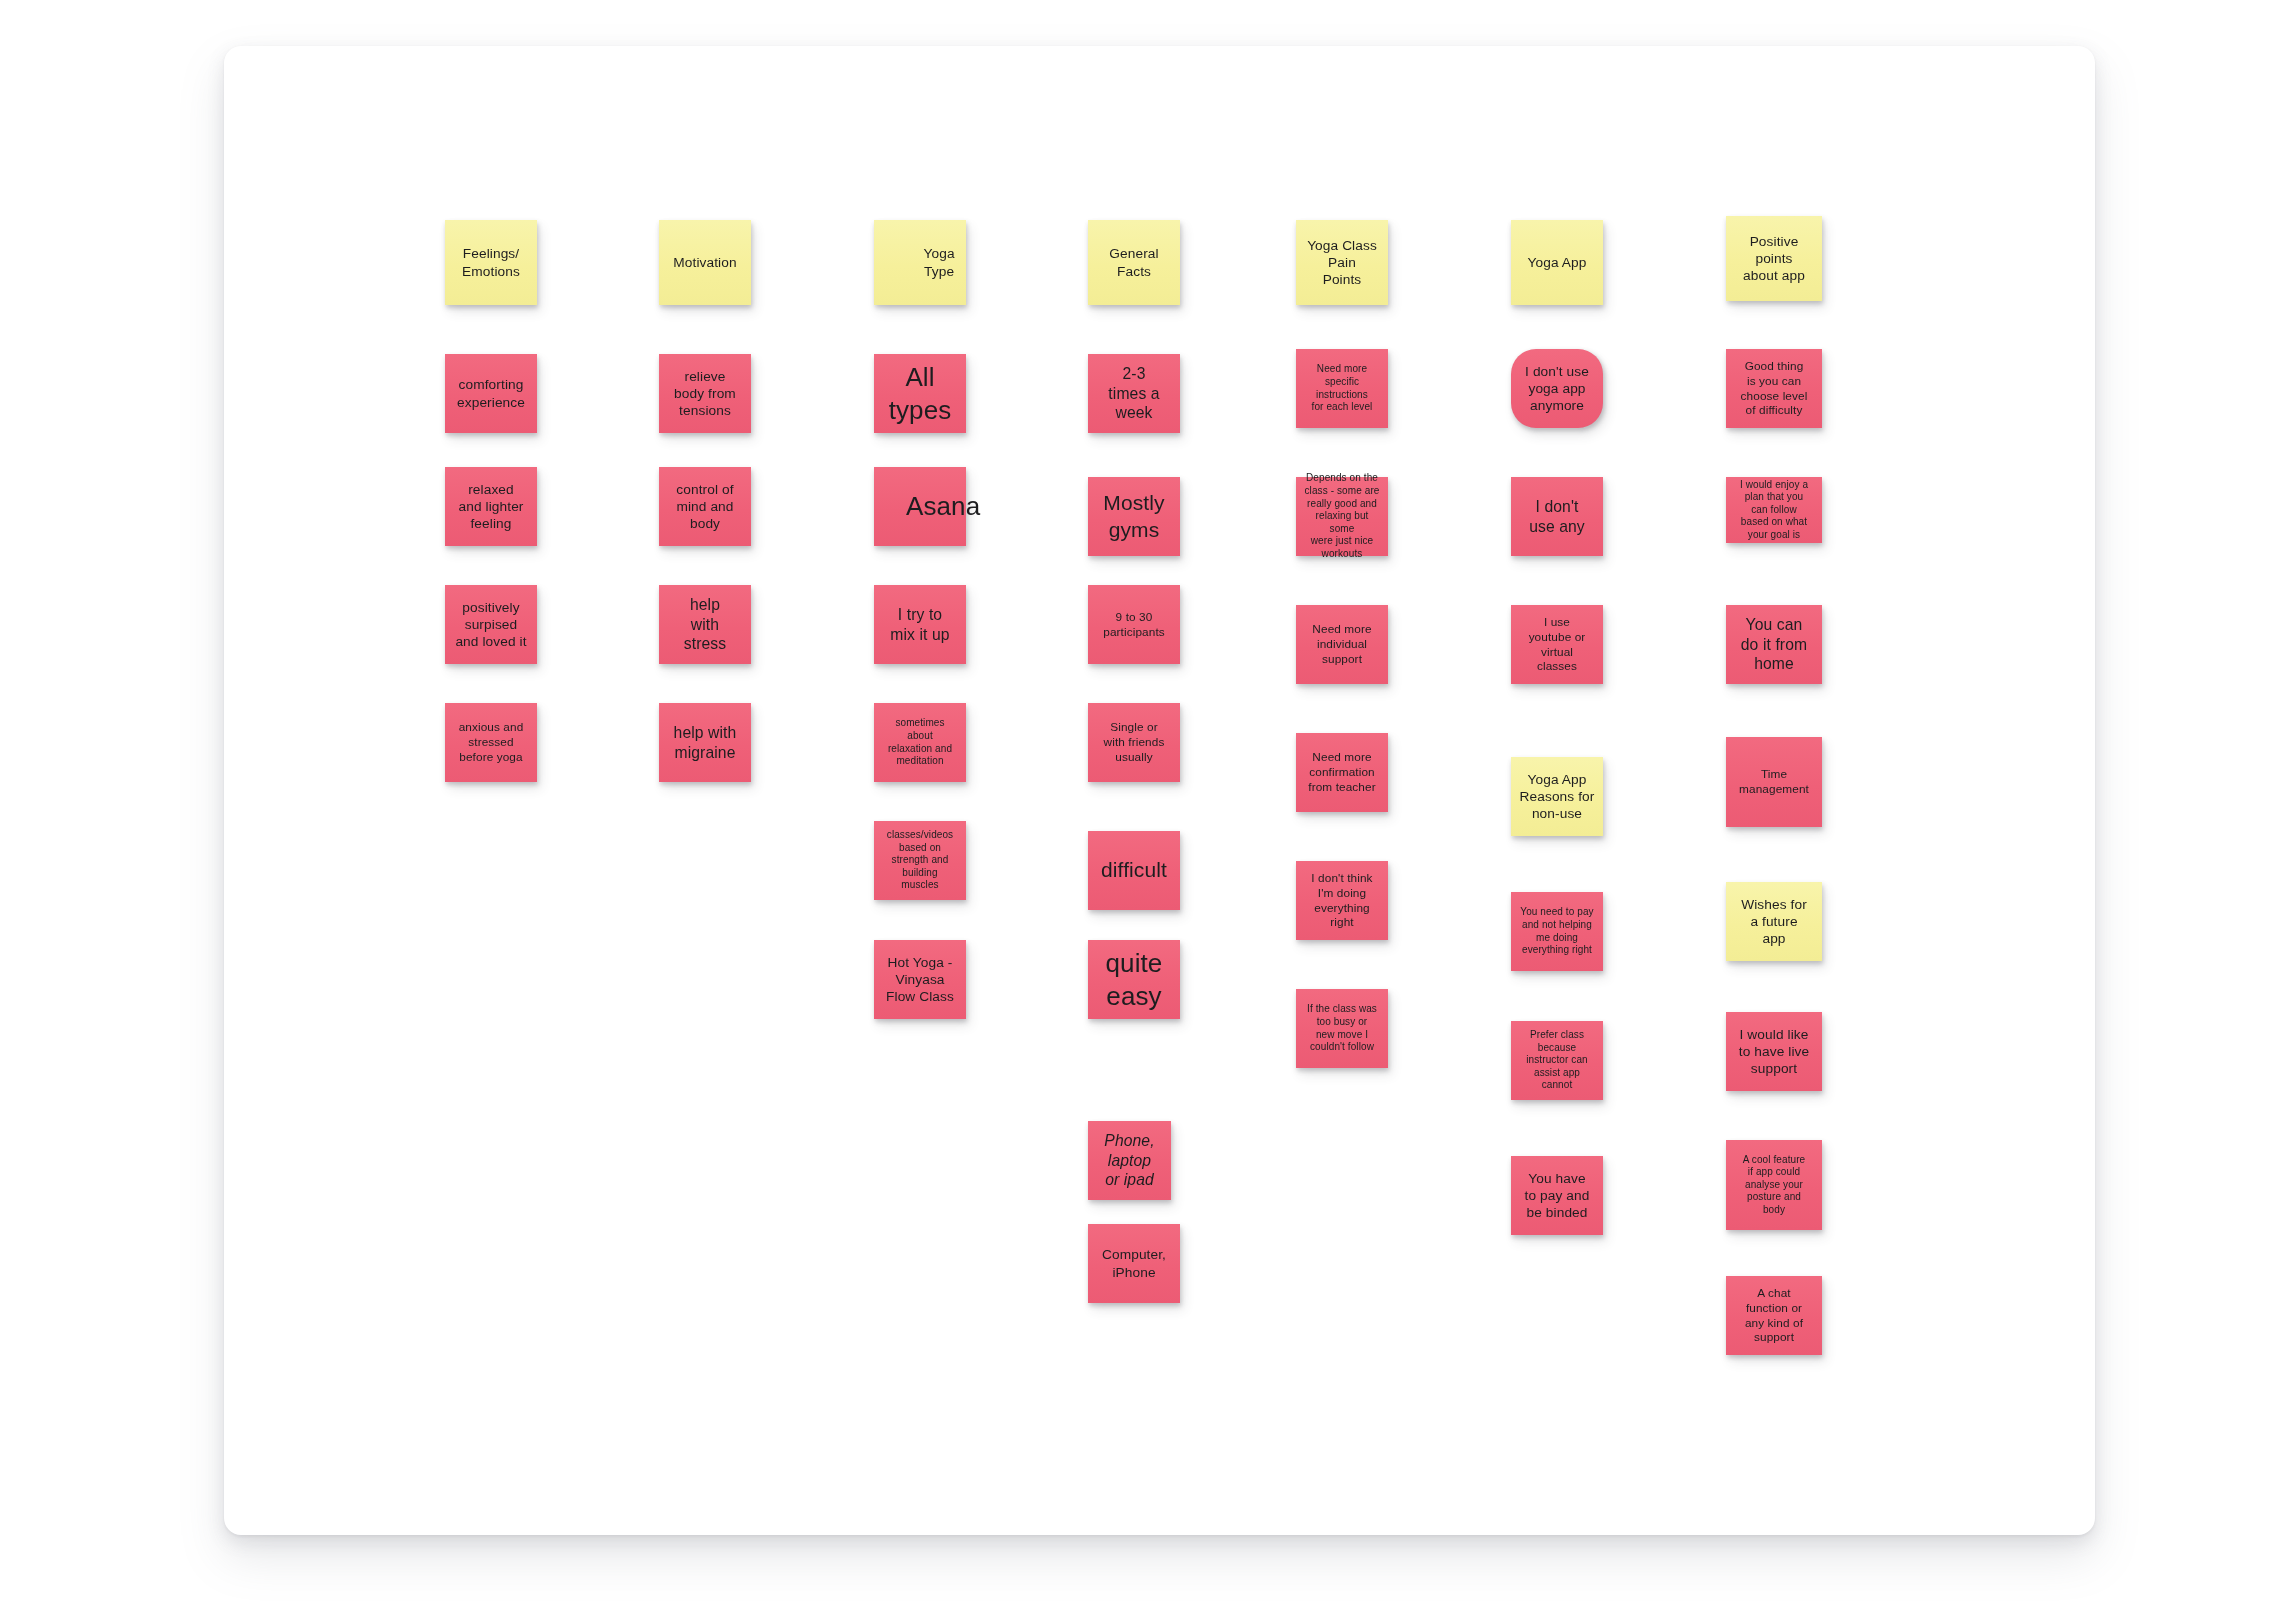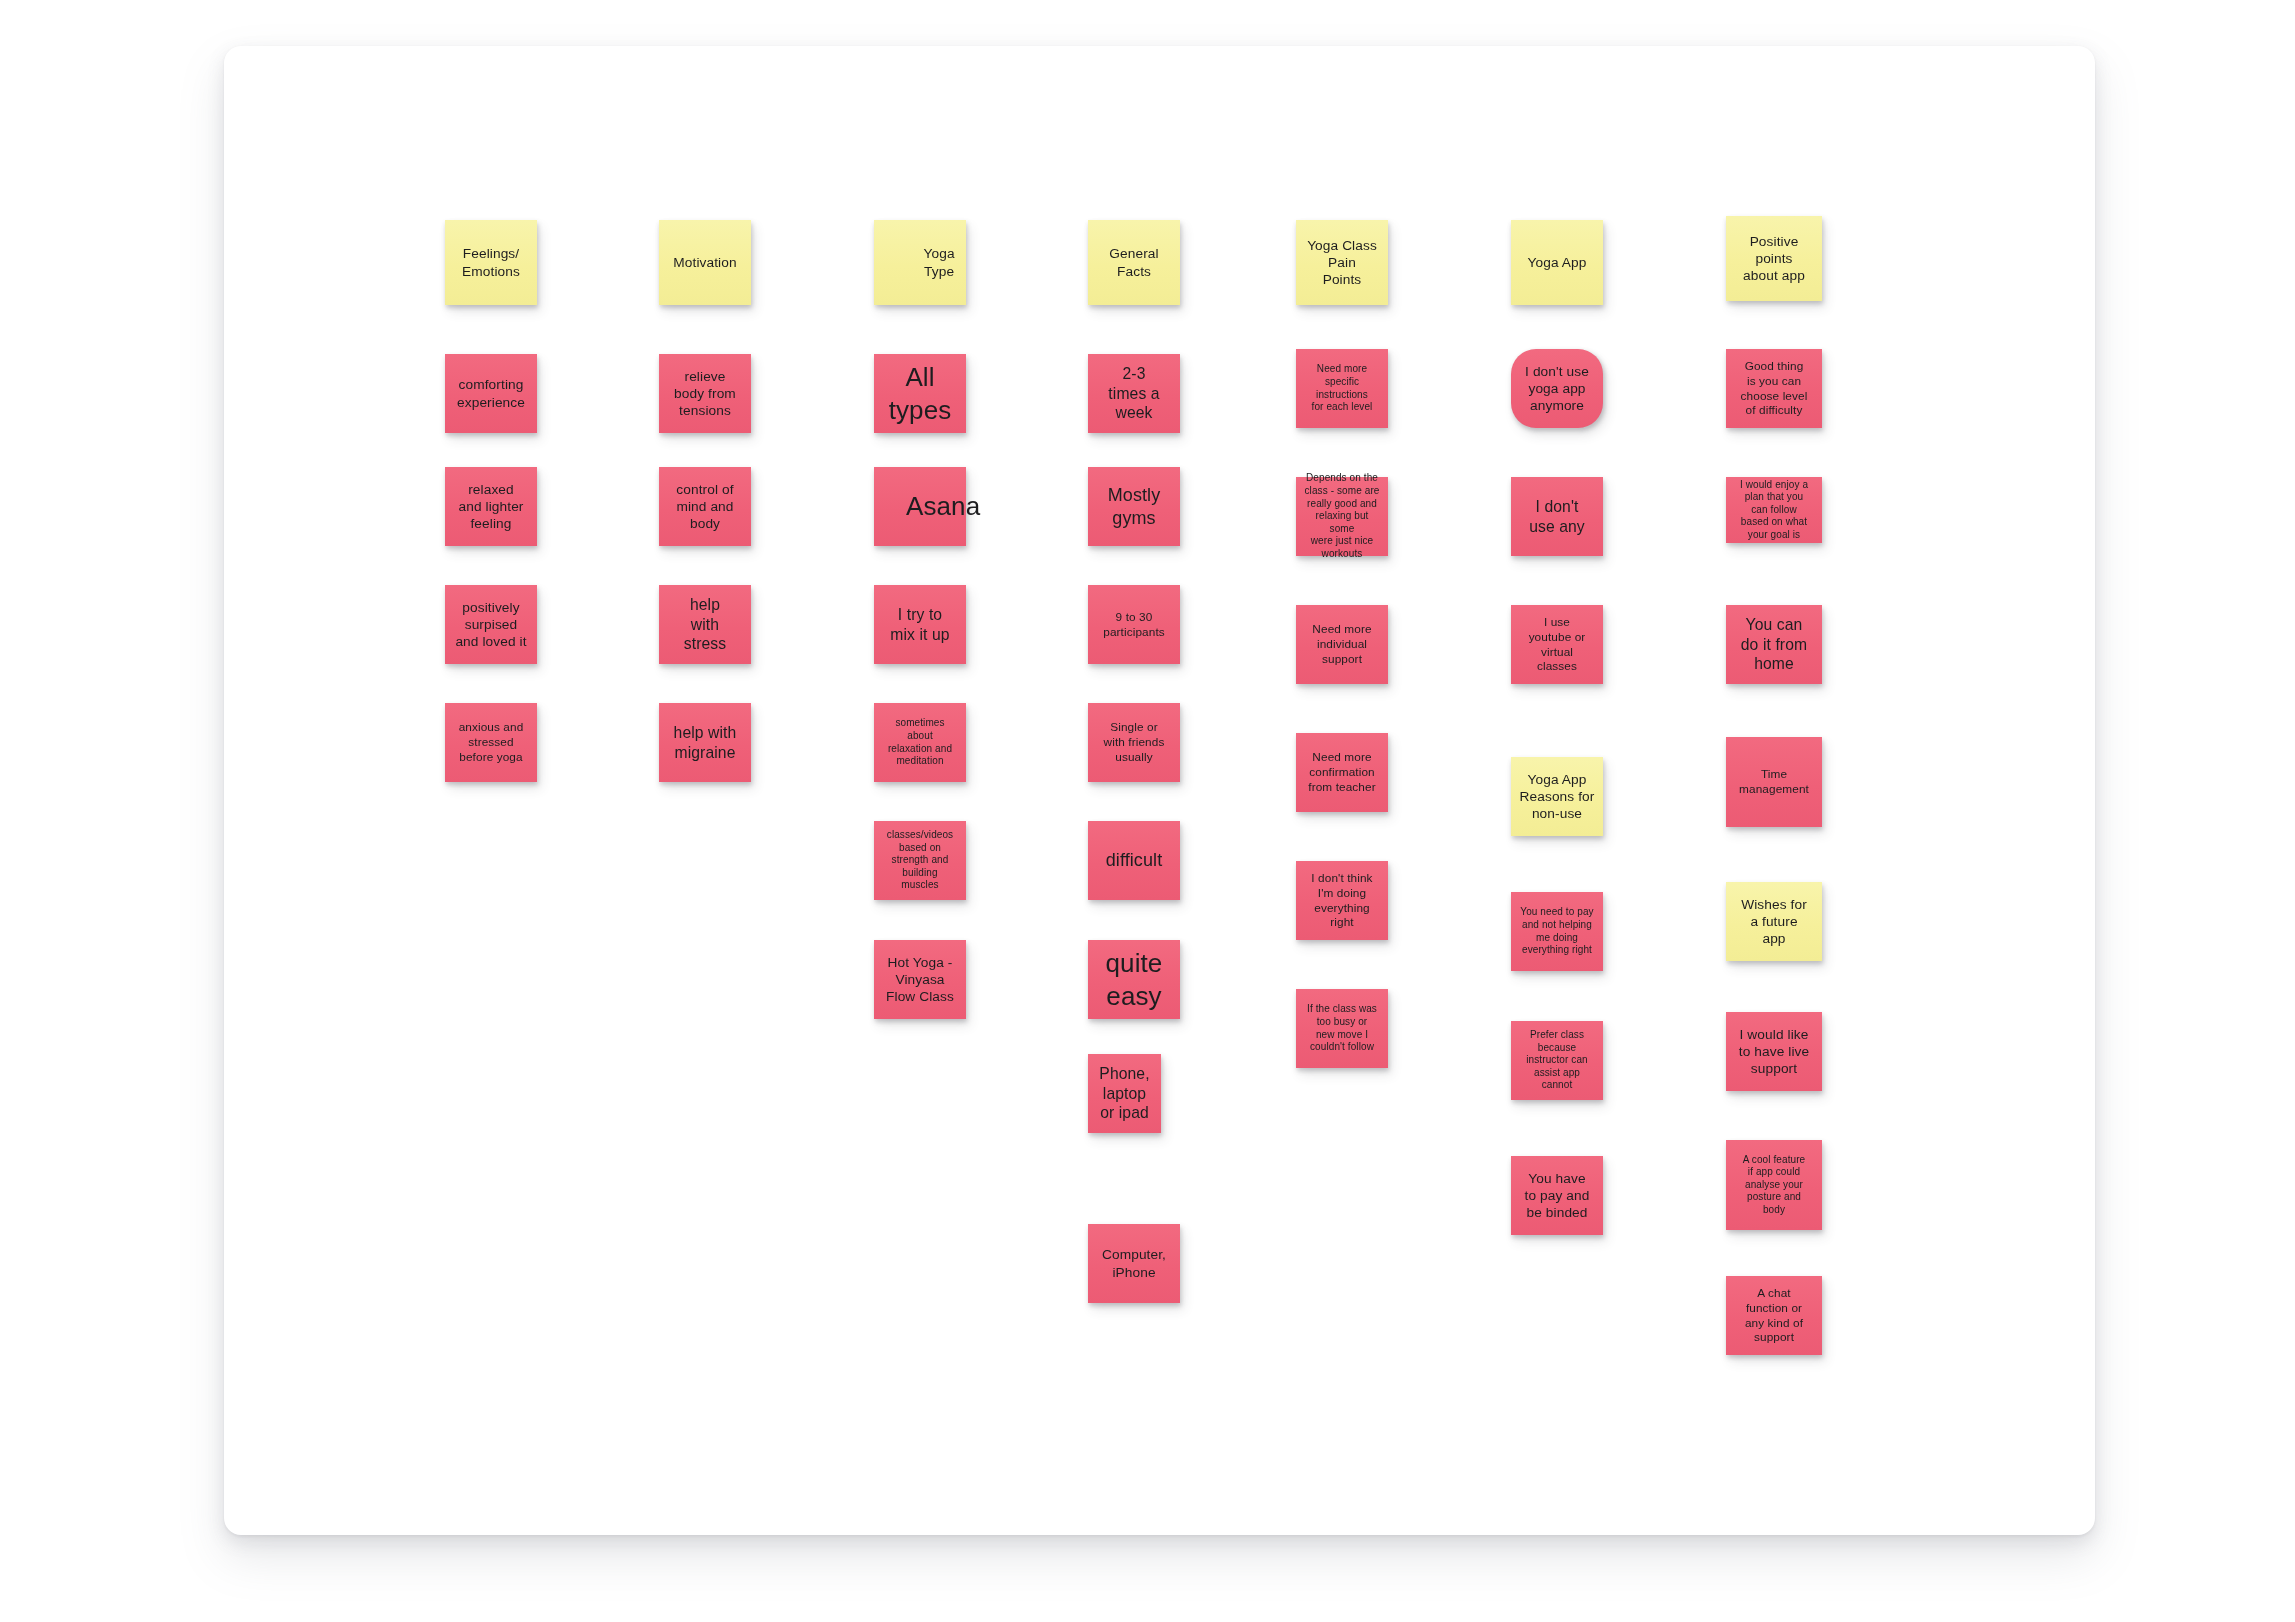--- a/index.html
+++ b/index.html
@@ -67,21 +67,21 @@
   .note.pink {
     background: #F0637B;
     background-image: linear-gradient(180deg,#F26A80 0%, #EF6078 55%, #EC5B74 100%);
   }
 
   
   .s-xs  { font-size: 10px; }
   .s-sm  { font-size: 11.8px; }
   .s-md  { font-size: 13.7px; }
   .s-lg  { font-size: 15.7px; justify-content: center; }
-  .s-xl  { font-size: 18px; }
+  .s-xl  { font-size: 21px; margin-top: 10px; }
   .s-xxl { font-size: 26px; }
 </style>
 </head>
 <body>
 
 <div id="board-card">
   <div id="notes-layer">
       <div class="note yellow s-md" style="left: 221px; top: 174px; width: 92px; height: 85px;">
         <span class="txt">Feelings/
 Emotions</span>
@@ -181,21 +181,21 @@
 with friends
 usually</span>
       </div>
       <div class="note pink s-xl" style="left: 864px; top: 775px; width: 92px; height: 79px;">
         <span class="txt">difficult</span>
       </div>
       <div class="note pink s-xxl" style="left: 864px; top: 894px; width: 92px; height: 79px;">
         <span class="txt">quite
 easy</span>
       </div>
-      <div class="note pink s-lg" style="left: 864px; top: 1008px; width: 73px; height: 79px;">
+      <div class="note pink s-lg" style="left: 864px; top: 1075px; width: 83px; height: 79px; font-style: italic;">
         <span class="txt">Phone,
 laptop
 or ipad</span>
       </div>
       <div class="note pink s-md" style="left: 864px; top: 1178px; width: 92px; height: 79px;">
         <span class="txt">Computer,
 iPhone</span>
       </div>
       <div class="note yellow s-md" style="left: 1072px; top: 174px; width: 92px; height: 85px;">
         <span class="txt">Yoga Class

